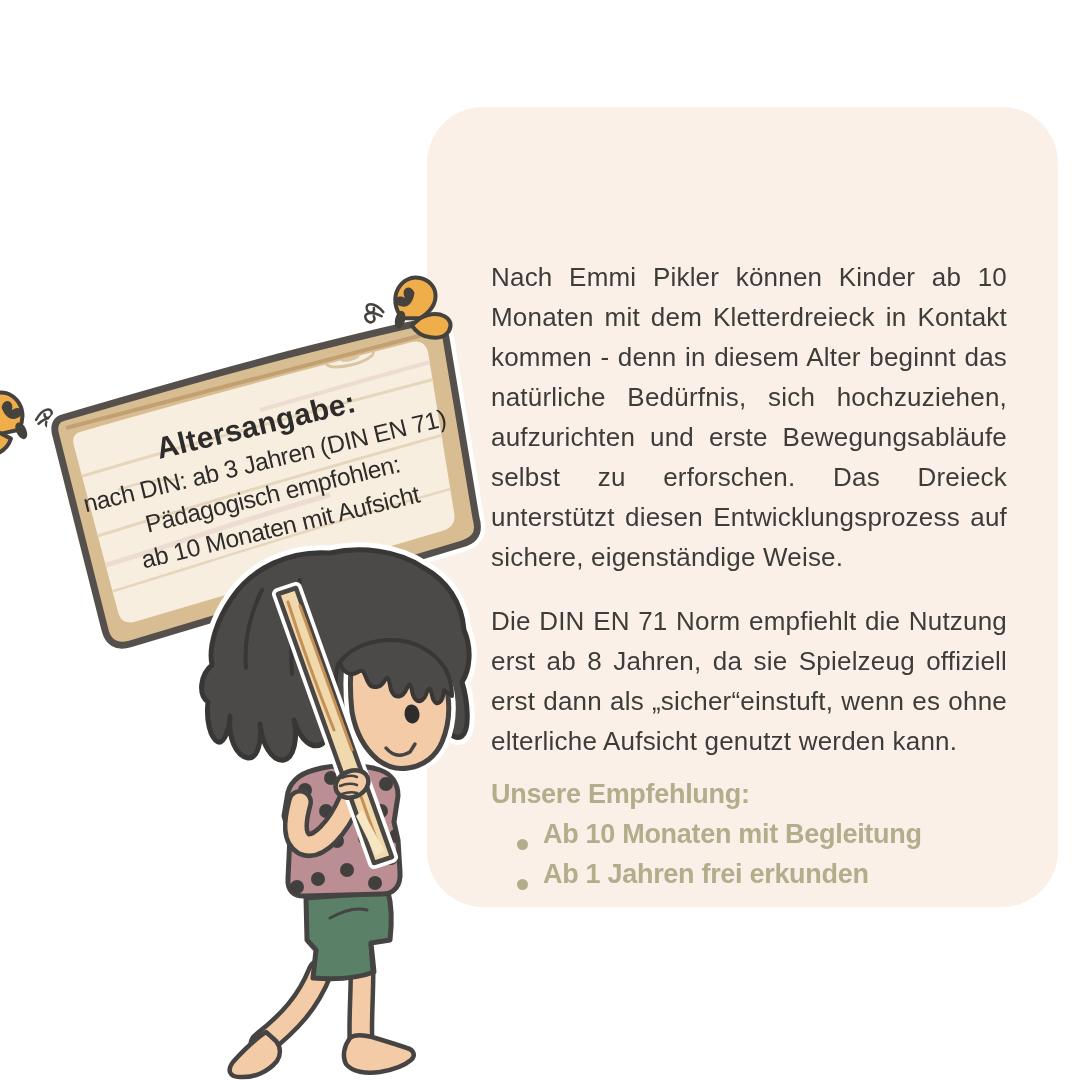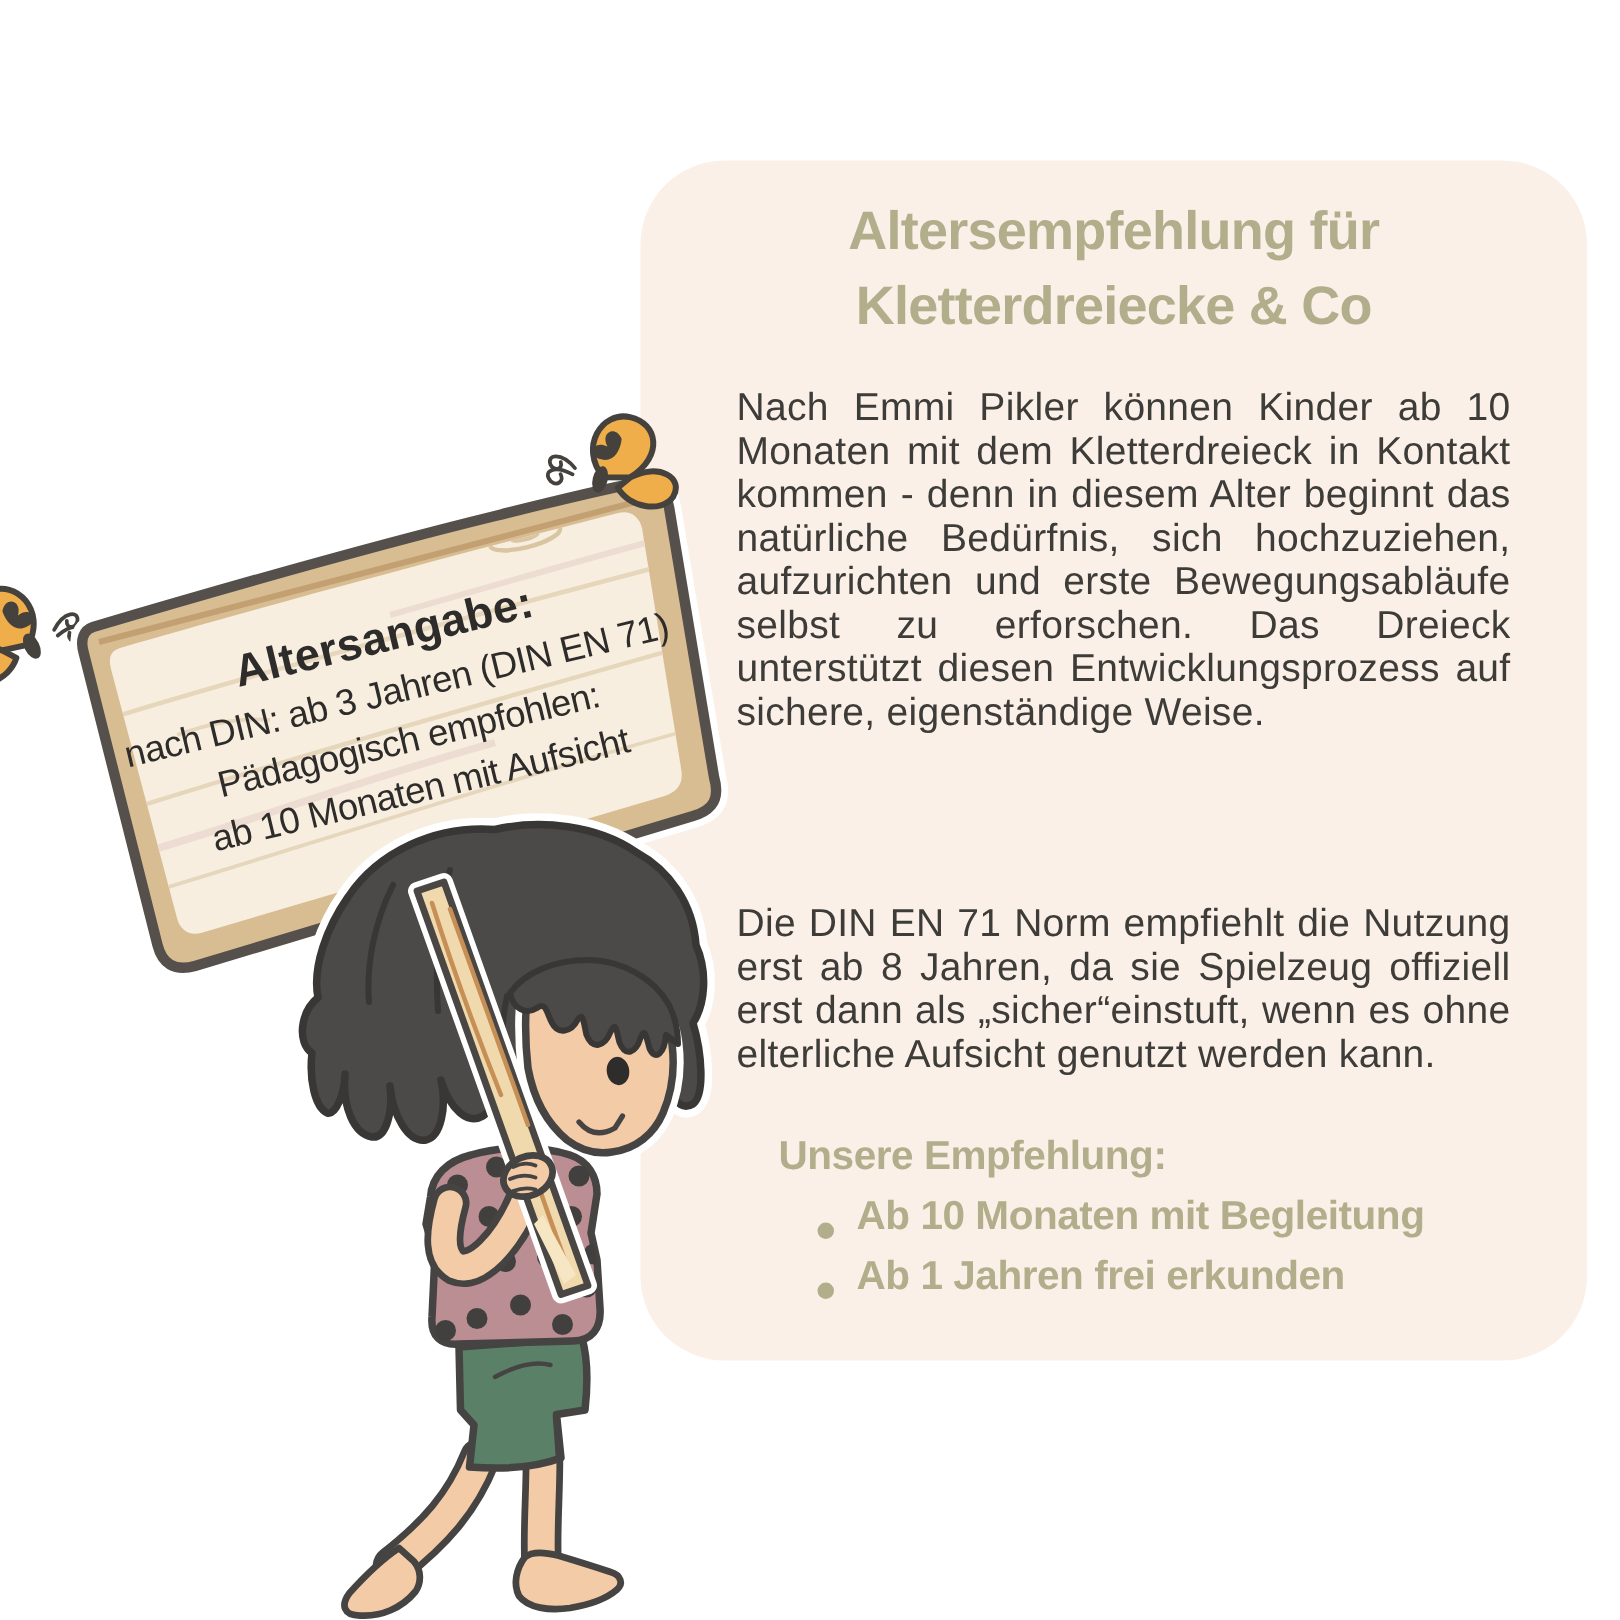--- a/index.html
+++ b/index.html
@@ -12,26 +12,26 @@
     position:absolute;left:427px;top:107px;width:631px;height:800px;
     background:#FBF0E8;border-radius:56px;
   }
   .card-title{
     position:absolute;top:22px;left:0;right:0;text-align:center;
     color:#B2AD8B;font-weight:bold;font-size:36px;line-height:50px;
     letter-spacing:-0.5px;
   }
   .card-p{
     position:absolute;left:64px;width:516px;
-    color:#3E3C39;font-size:26px;line-height:29px;
+    color:#3E3C39;font-size:26px;line-height:40px;
     text-align:justify;letter-spacing:0.2px;
   }
   .card-p.p1{top:150px;}
   .card-p.p2{top:494px;}
-  .rec{position:absolute;left:64px;top:648px;width:520px;margin-left:28px;}
+  .rec{position:absolute;left:64px;top:672px;width:520px;}
   .rec-heading{
     color:#B2AD8B;font-weight:bold;font-size:27px;letter-spacing:-0.3px;
   }
   .rec-item{display:flex;align-items:flex-end;height:40px;margin-left:26px;}
   .rec-dot{
     width:11px;height:11px;border-radius:50%;background:#B2AD8B;
     margin-right:15px;flex:0 0 auto;
   }
   .rec-text{
     color:#B2AD8B;font-weight:bold;font-size:27px;letter-spacing:-0.3px;
@@ -45,24 +45,20 @@
   }
   .sign-heading{font-weight:bold;font-size:30px;line-height:40px;white-space:nowrap;letter-spacing:0.3px;}
   .sign-line{font-size:24.5px;line-height:34px;white-space:nowrap;letter-spacing:-0.4px;}
 </style>
 </head>
 <body>
 
 <div class="stage">
 
   <div class="card">
-    <div class="card-title">
-      <div>Altersempfehlung für</div>
-      <div>Kletterdreiecke &amp; Co</div>
-    </div>
     <div class="card-p p1">Nach Emmi Pikler können Kinder ab 10 Monaten mit dem Kletterdreieck in Kontakt kommen - denn in diesem Alter beginnt das natürliche Bedürfnis, sich hochzuziehen, aufzurichten und erste Bewegungsabläufe selbst zu erforschen. Das Dreieck unterstützt diesen Entwicklungsprozess auf sichere, eigenständige Weise.</div>
     <div class="card-p p2">Die DIN EN 71 Norm empfiehlt die Nutzung erst ab 8 Jahren, da sie Spielzeug offiziell erst dann als „sicher“einstuft, wenn es ohne elterliche Aufsicht genutzt werden kann.</div>
     <div class="rec">
       <div class="rec-heading">Unsere Empfehlung:</div>
       <div class="rec-item">
         <span class="rec-dot"></span>
         <span class="rec-text">Ab 10 Monaten mit Begleitung</span>
       </div>
       <div class="rec-item">
         <span class="rec-dot"></span>

